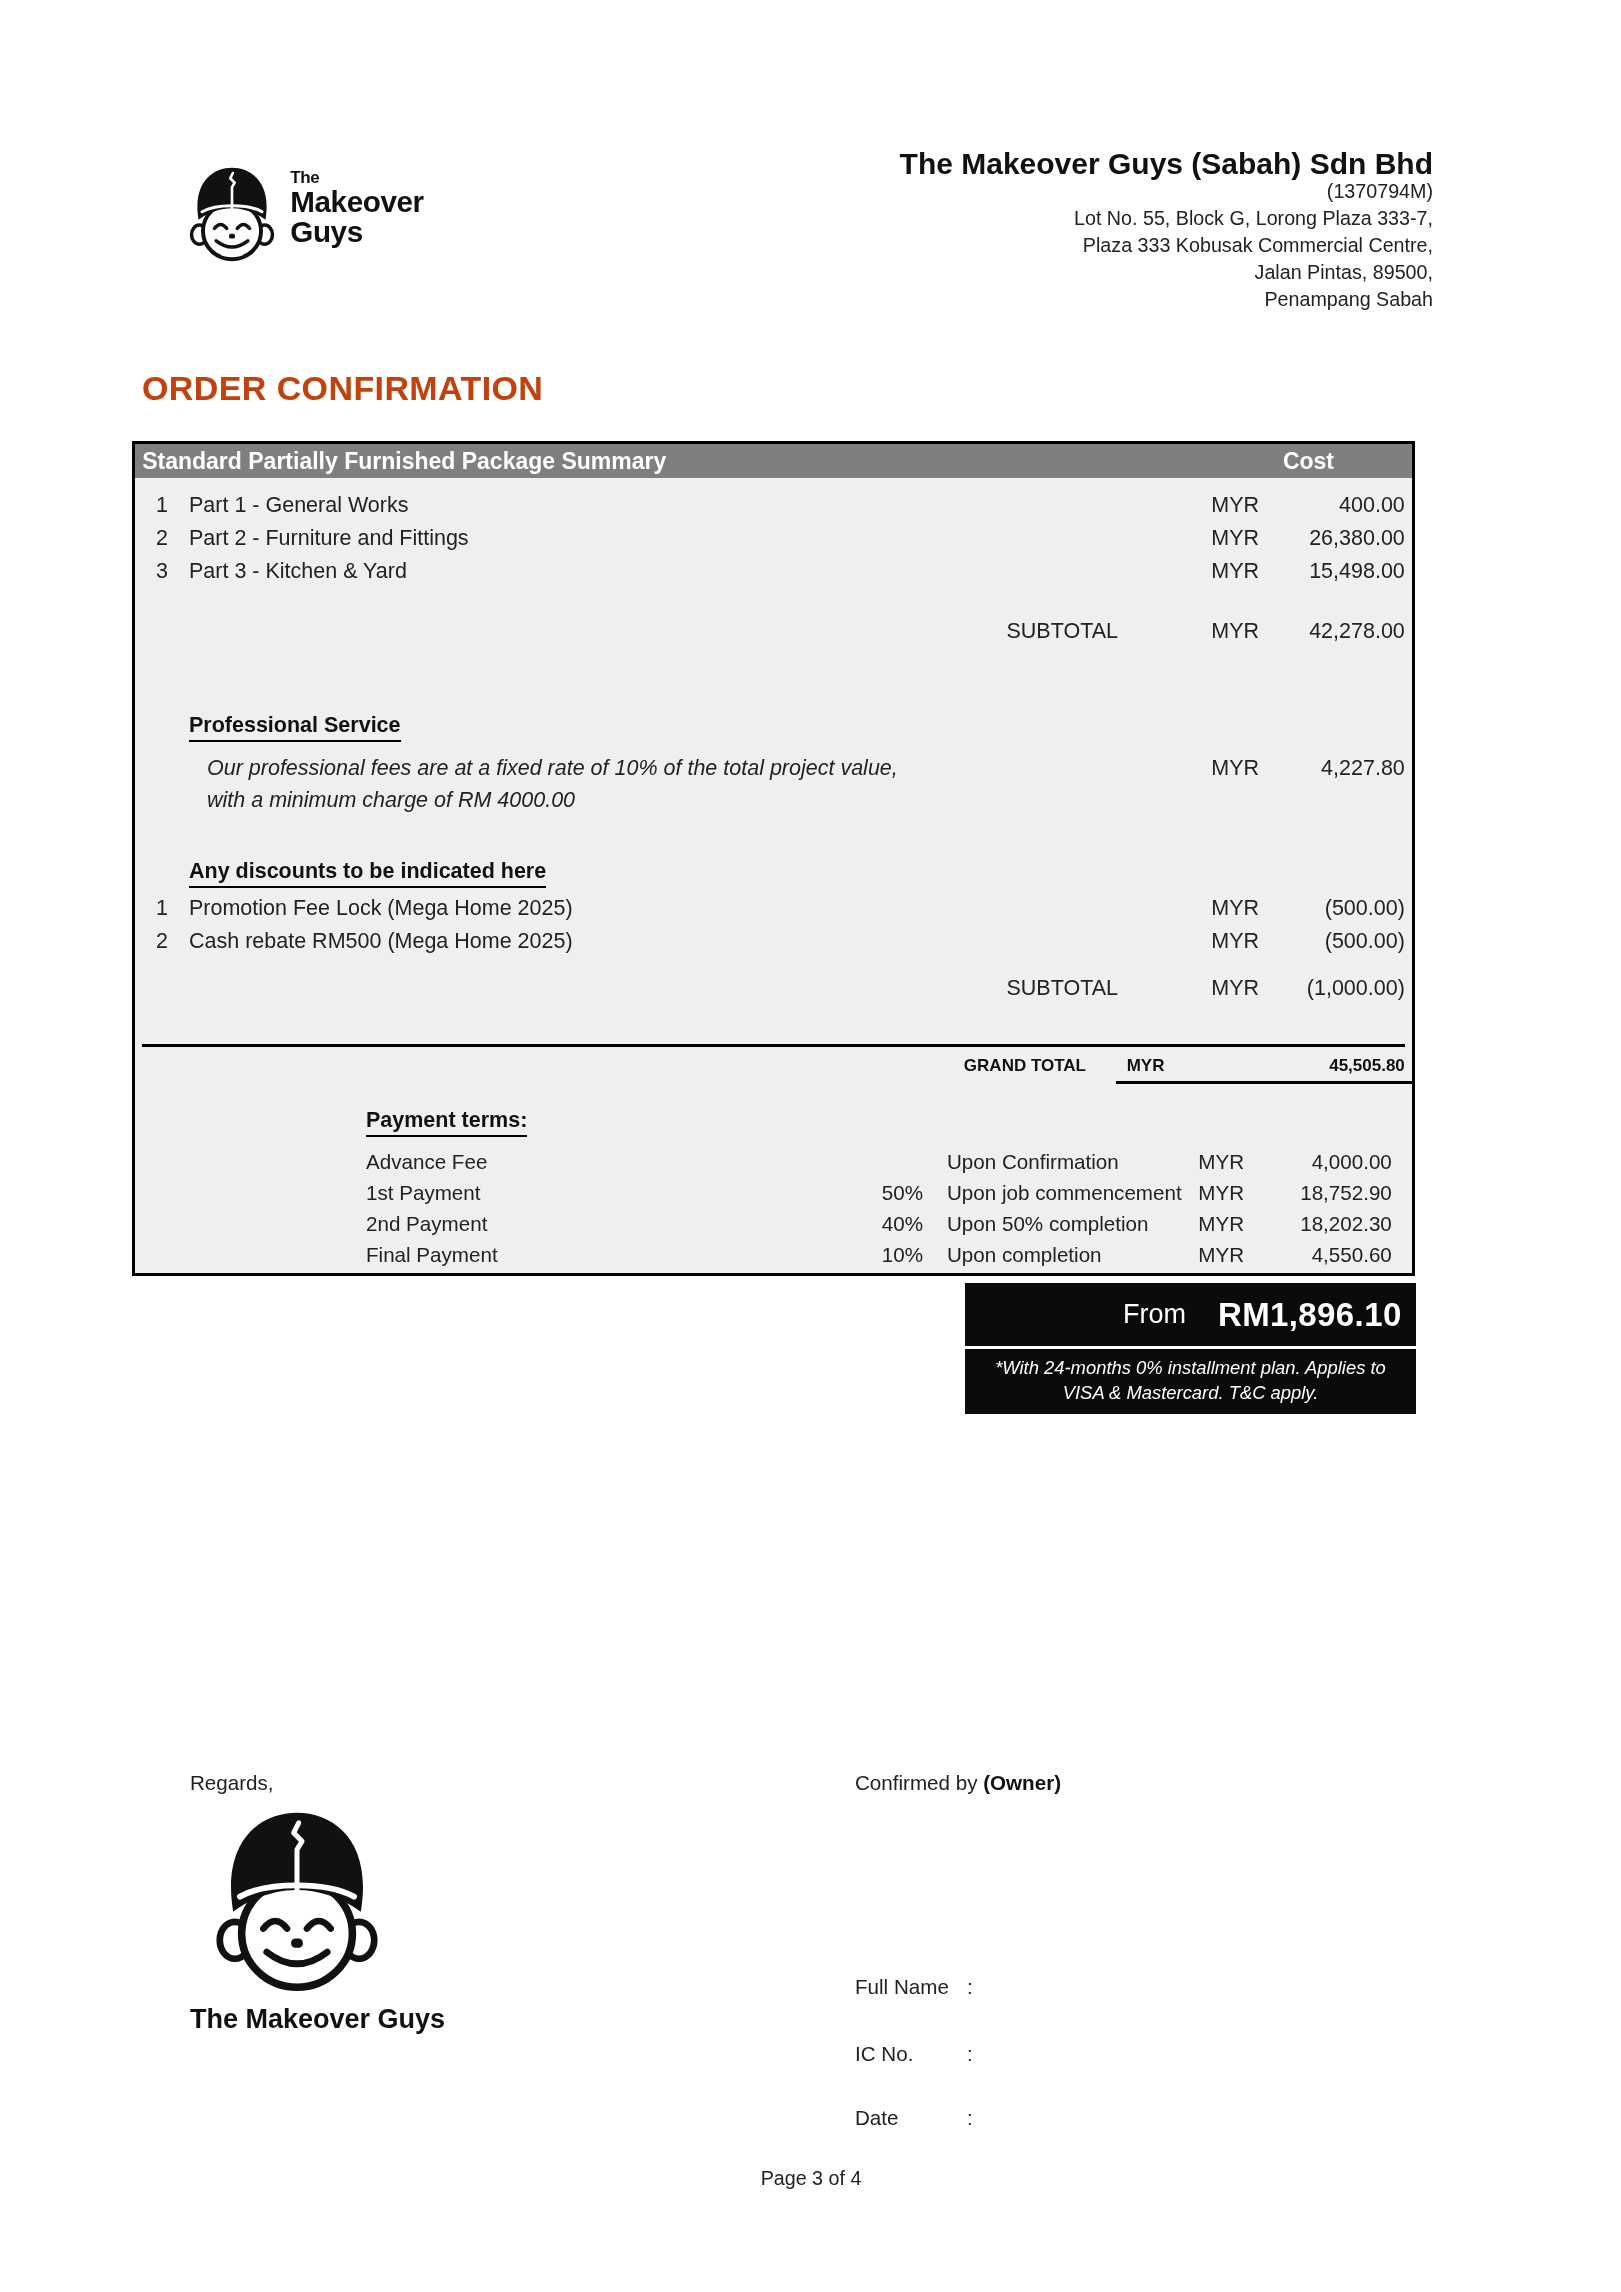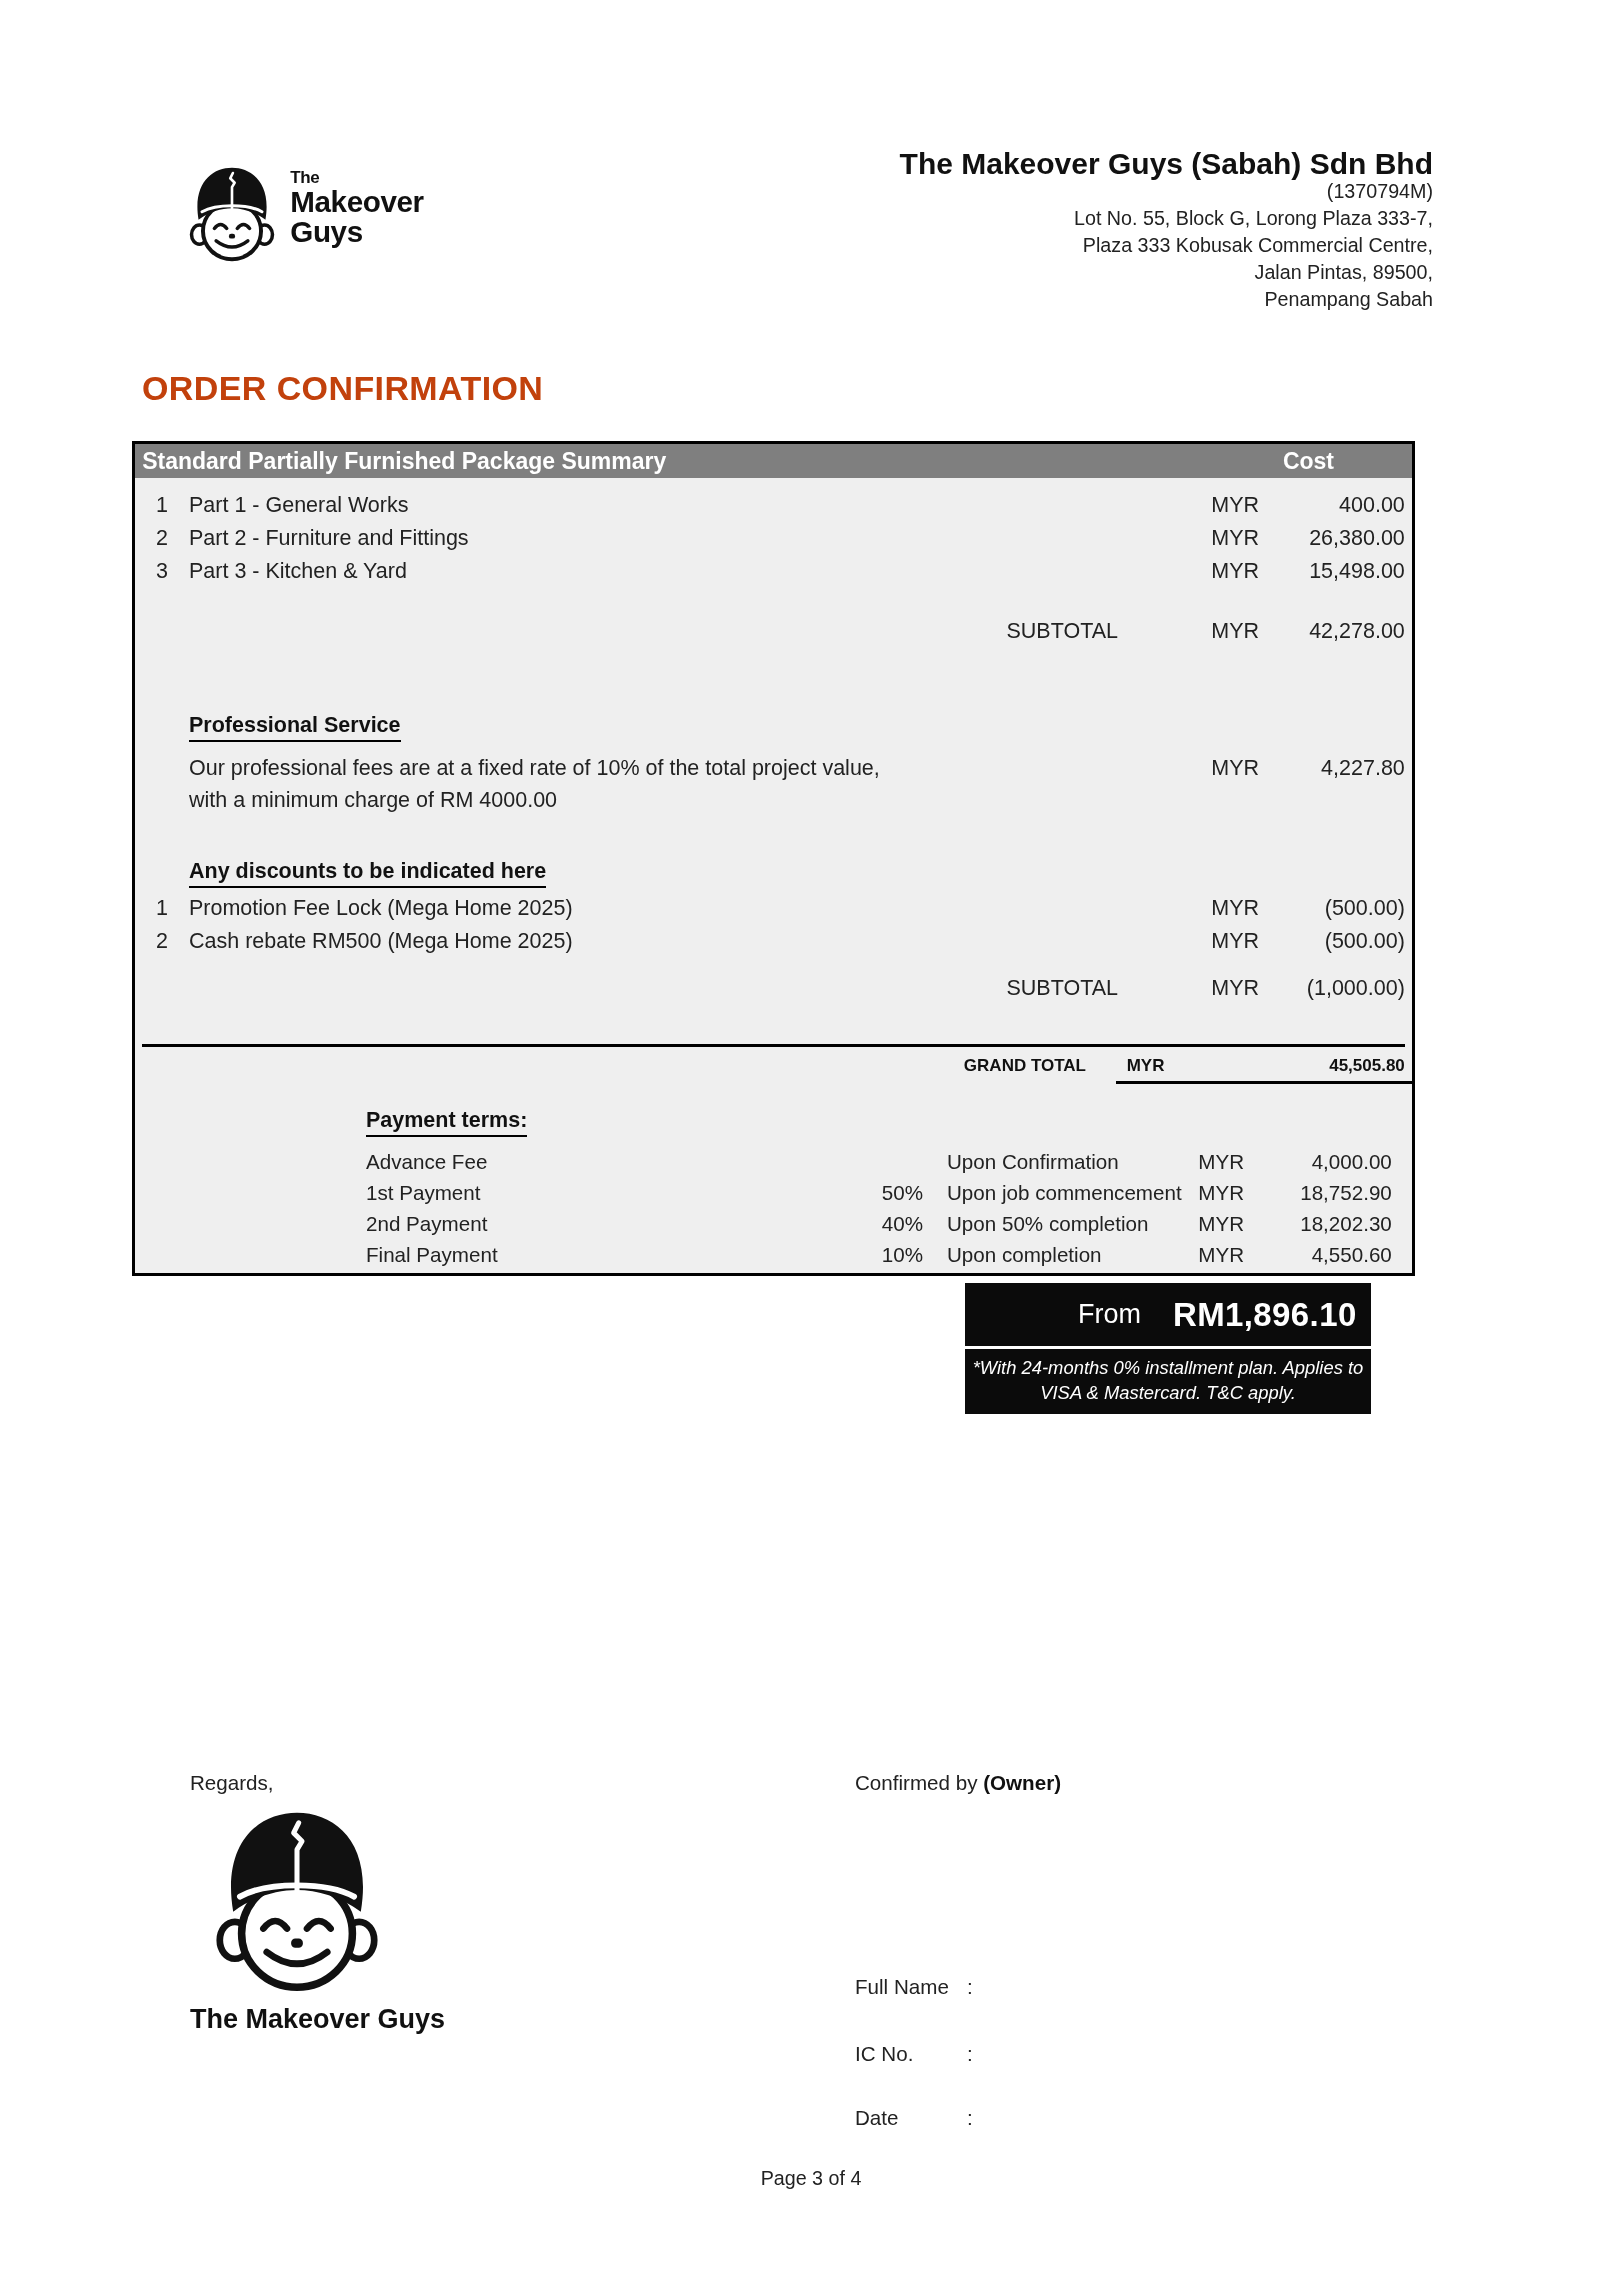--- a/index.html
+++ b/index.html
@@ -37,21 +37,21 @@
   .c-desc { flex:1; }
   .c-myr { width:85px; padding-left:14.3px; box-sizing:border-box; }
   .c-amt { width:130px; text-align:right; padding-right:7.2px; box-sizing:border-box; }
   .sub-label { text-align:right; padding-right:79px; }
   .mt-sub1 { margin-top:27px; }
 
   .sec-head { font-weight:bold; font-size:21.5px; color:#111; display:inline-block;
     border-bottom:2.7px solid #000; padding-bottom:0.9px; line-height:27px; }
   .ps-head-wrap { margin:64px 0 0 54px; }
   .para-row { margin-top:10.7px; align-items:flex-start; }
-  .para { width:708px; margin-left:54px; line-height:32px; }
+  .para { width:708px; margin-left:72px; line-height:32px;font-style:italic; }
   .para-row .c-myr, .para-row .c-amt { line-height:32px; }
   .disc-head-wrap { margin:41px 0 0 54px; }
   .disc-rows { margin-top:3.6px; }
   .mt-sub2 { margin-top:14.3px; }
 
   .rule { margin:39px 7.2px 0 7.2px; border-top:3.6px solid #000; }
   .grand-row { display:flex; justify-content:flex-end; align-items:baseline;
     margin-top:9px; font-weight:bold; font-size:17px; color:#111; }
   .grand-label { margin-right:30px; }
   .grand-box { width:296px; display:flex; justify-content:space-between; align-items:baseline;
@@ -59,21 +59,21 @@
 
   .pay-head-wrap { margin:23px 0 0 231px; }
   .pay-rows { margin-top:9px; }
   .pay-row { display:flex; line-height:31px; font-size:20.6px; }
   .p-ind { width:231px; }
   .p-label { width:224px; }
   .p-pct { width:333px; text-align:right; }
   .p-when { width:237px; margin-left:24px; white-space:nowrap; }
 
   
-  .promo { left:965px; top:1283px; width:406px; }
+  .promo { left:965px; top:1283px; width:451px; }
   .promo-top { background:#0b0b0b; height:63px; display:flex; align-items:center;
     justify-content:flex-end; padding-right:14.3px; box-sizing:border-box; color:#fff; }
   .promo-from { font-size:27px; margin-right:32px; }
   .promo-price { font-size:33px; font-weight:bold; letter-spacing:0.4px; }
   .promo-note { background:#0b0b0b; margin-top:2.7px; color:#fff; font-style:italic;
     font-size:18.4px; line-height:25px; text-align:center; padding:6.3px 3.6px 9px 3.6px; }
 
   
   .regards { left:190px; top:1771px; font-size:20.6px; color:#222; }
   .sig-mascot { left:213px; top:1806px; }

